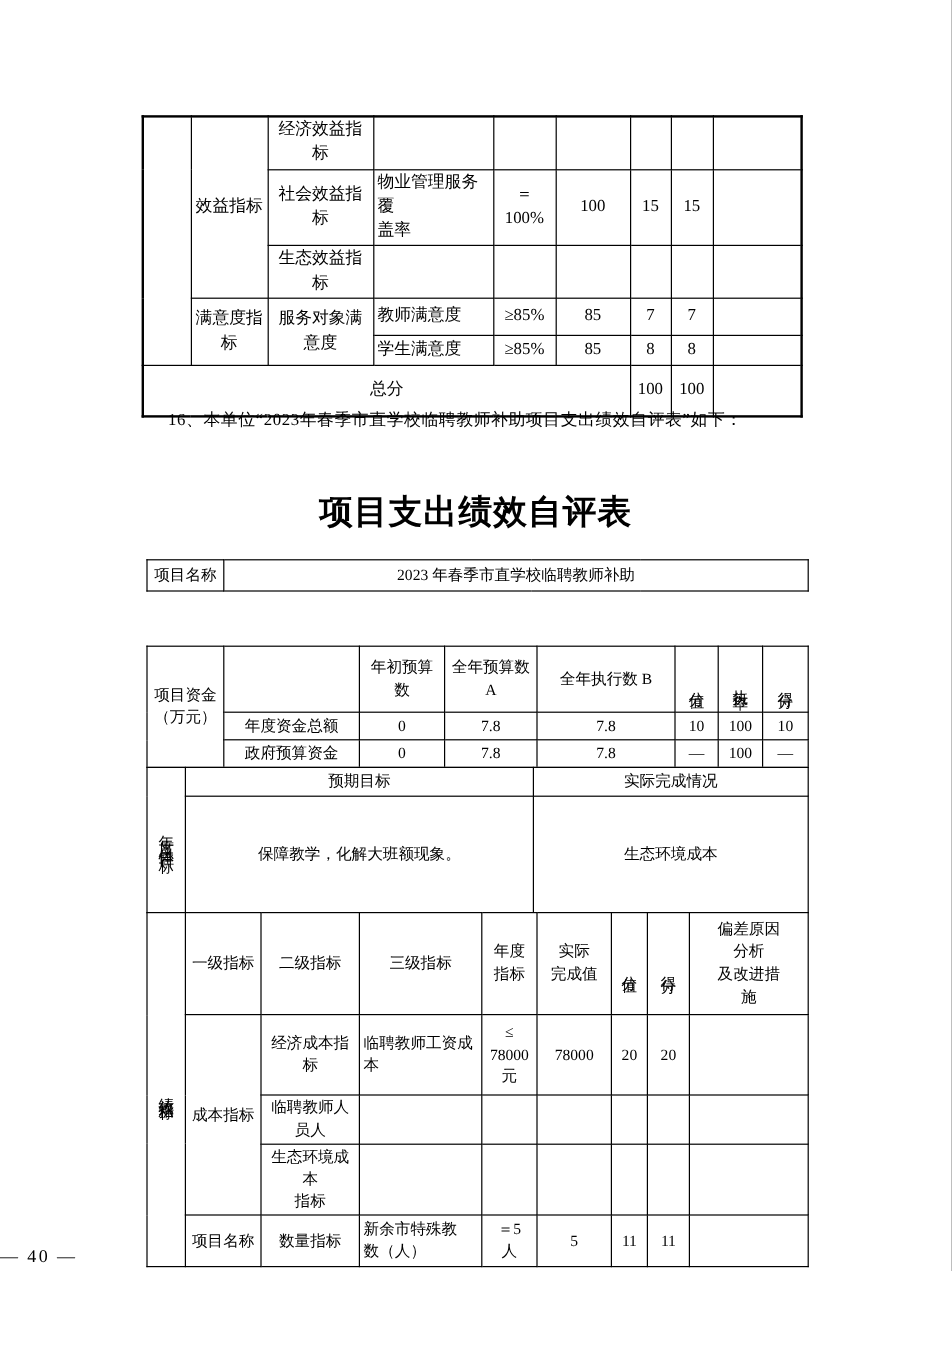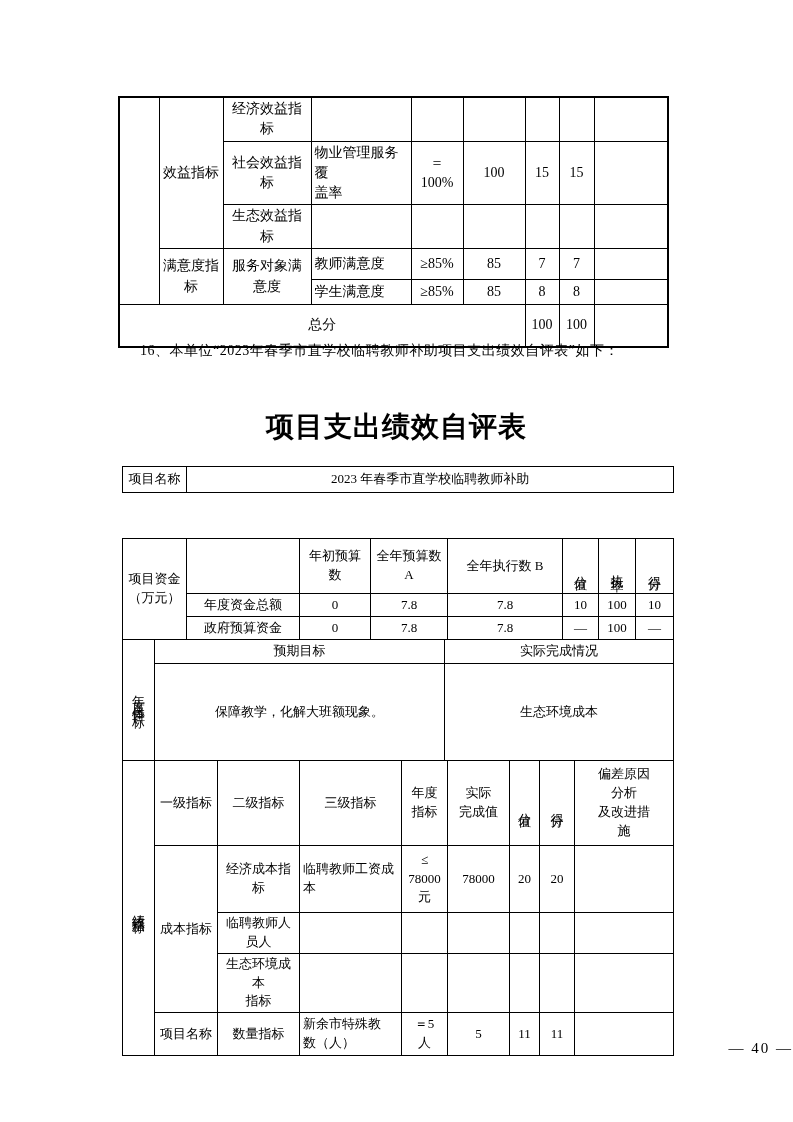--- a/index.html
+++ b/index.html
@@ -18,21 +18,21 @@
   .vt{writing-mode:vertical-rl;text-orientation:upright;display:inline-block;
       letter-spacing:4px;line-height:1;}
   .vt-tight{letter-spacing:2px;}
   .para{position:absolute;left:98px;top:328px;width:567px;font-size:14px;
         line-height:45px;text-indent:42px;letter-spacing:0.5px;}
   .doc-title{position:absolute;left:98px;top:406px;width:597px;text-align:center;
         font-family:"Liberation Sans","DejaVu Sans",sans-serif;font-weight:bold;
         font-size:28px;line-height:42px;letter-spacing:1px;}
   .doc-sub{position:absolute;left:98px;top:473px;width:597px;text-align:center;
         font-size:12px;line-height:14px;}
-  .pagenum{position:absolute;left:0;top:1040px;width:793px;text-align:right;
+  .pagenum{position:absolute;left:0;top:1040px;width:793px;text-align:left;
         font-size:15px;letter-spacing:2px;}
 </style>
 </head>
 <body>
 
 <div class="page">
 
   <table class="t-top">
     <colgroup>
         <col style="width:40px">

